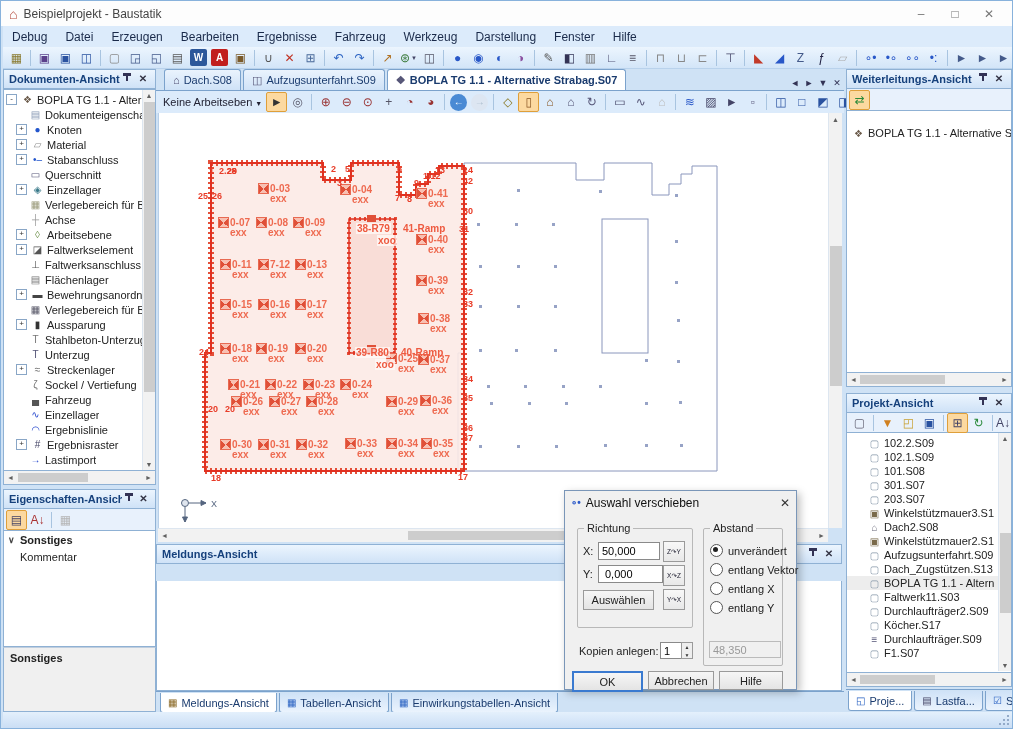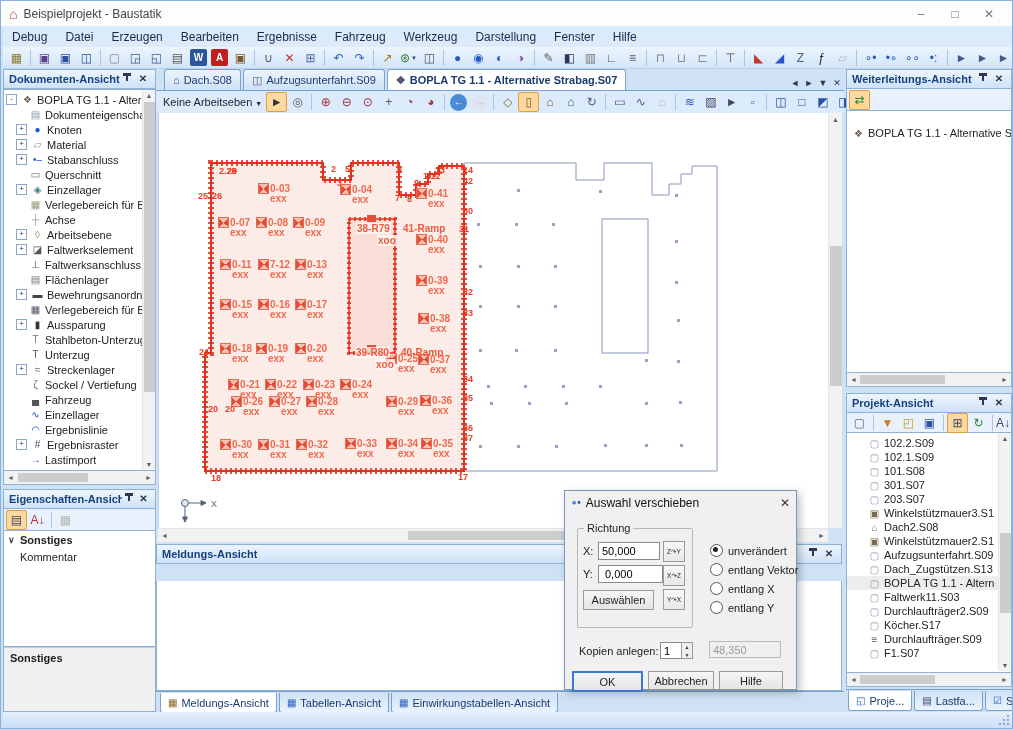--- a/index.html
+++ b/index.html
@@ -529,21 +529,21 @@
           <div class="vx" style="left: 236px; top: 81px;">7</div>
           <div class="vx" style="left: 248px; top: 82px;">8</div>
           <div class="vx" style="left: 255px; top: 66px;">9</div>
           <div class="vx" style="left: 264px; top: 59px;">1.12</div>
           <div class="vx" style="left: 276px; top: 53px;">13</div>
           <div class="vx" style="left: 304px; top: 53px;">14</div>
           <div class="vx" style="left: 304px; top: 64px;">42</div>
           <div class="vx" style="left: 304px; top: 94px;">30</div>
           <div class="vx" style="left: 300px; top: 112px;">31</div>
           <div class="vx" style="left: 304px; top: 175px;">32</div>
-          <div class="vx" style="left: 304px; top: 196px;">33</div>
+          <div class="vx" style="left: 304px; top: 187px;">33</div>
           <div class="vx" style="left: 304px; top: 262px;">34</div>
           <div class="vx" style="left: 304px; top: 281px;">35</div>
           <div class="vx" style="left: 304px; top: 311px;">36</div>
           <div class="vx" style="left: 304px; top: 321px;">37</div>
           <div class="vx" style="left: 299px; top: 360px;">17</div>
           <div class="vx" style="left: 52px; top: 361px;">18</div>
           <div class="vx" style="left: 49px; top: 292px;">20</div>
           <div class="vx" style="left: 66px; top: 292px;">20</div>
           <div class="vx" style="left: 40px; top: 235px;">24</div>
         </div>
@@ -727,20 +727,23 @@
     <div class="groupbox" style="left:12px;top:37px;width:114px;height:98px;">
       <span class="grouplabel">Richtung</span>
     </div>
     <span class="abs" style="left:18px;top:54px;">X:</span>
     <input class="dfield" style="left: 33px; top: 51px; width: 54px; height: 14px;" value="50,000">
     <span class="abs" style="left:18px;top:77px;">Y:</span>
     <input class="dfield" style="left: 33px; top: 74px; width: 54px; height: 14px; padding-left: 6px;" value="0,000">
     <div class="dbtn" style="left:18px;top:99px;width:69px;height:18px;">Auswählen</div>
     <span id="ax-btns"></span>
 
+    <div class="groupbox" style="left:138px;top:37px;width:78px;height:136px;">
+      <span class="grouplabel">Abstand</span>
+    </div>
     <span id="dlg-radios"></span>
     <input class="dfield" style="left: 144px; top: 150px; width: 64px; height: 13px; background: rgb(240, 240, 240); color: rgb(153, 153, 153); border-color: rgb(187, 187, 187);" disabled="" value="48,350">
 
     <span class="abs" style="left:14px;top:154px;">Kopien anlegen:</span>
     <input class="dfield" style="left: 95px; top: 151px; width: 16px; height: 13px;" value="1">
     <span class="abs" style="left:116px;top:151px;width:12px;height:17px;border:1px solid #9a9a9a;background:#eee;font-size:5px;text-align:center;line-height:8px;color:#333;">▲<br>▼</span>
 
     <div class="dbtn def" style="left:7px;top:180px;width:67px;height:17px;">OK</div>
     <div class="dbtn" style="left:83px;top:180px;width:64px;height:17px;">Abbrechen</div>
     <div class="dbtn" style="left:154px;top:180px;width:62px;height:17px;">Hilfe</div>

